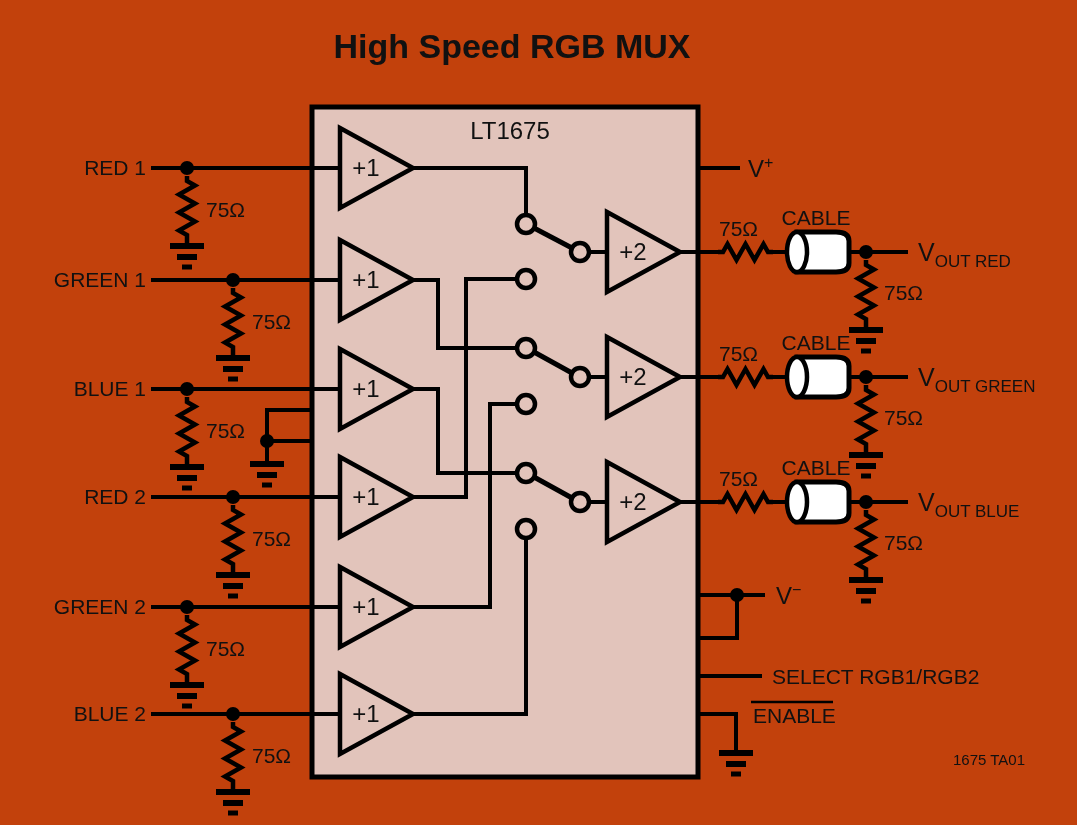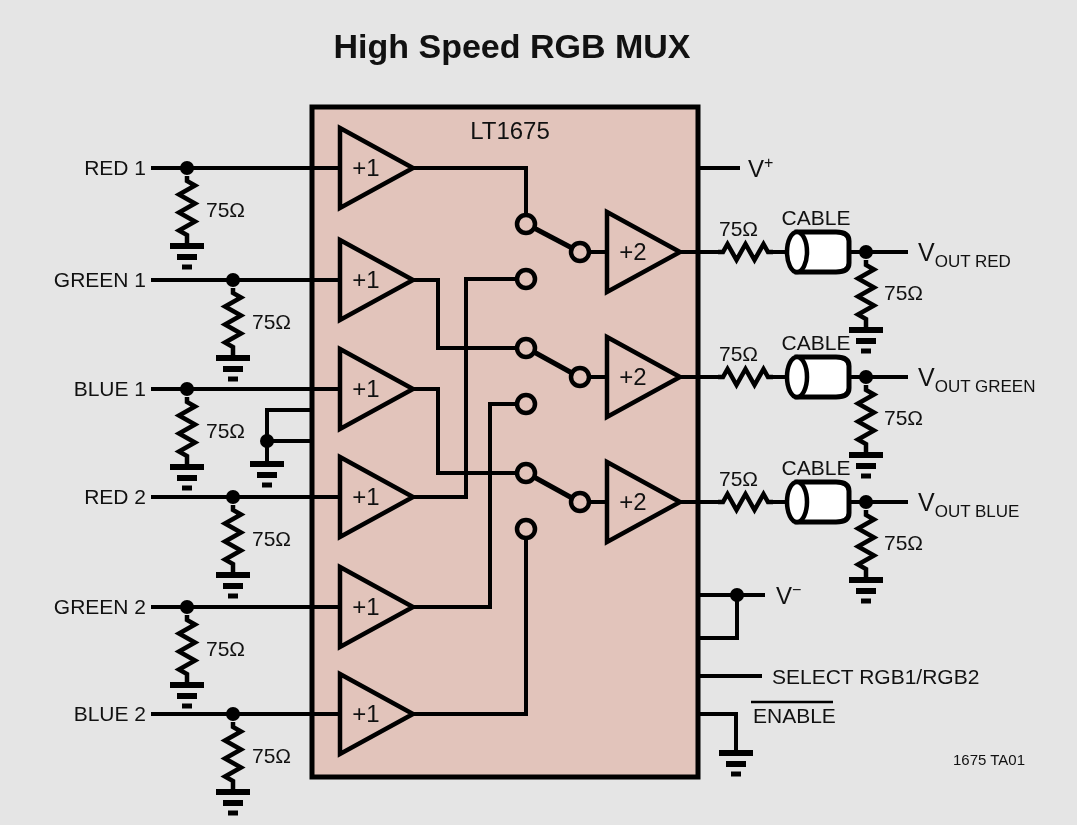--- a/index.html
+++ b/index.html
@@ -1,16 +1,16 @@
 <!DOCTYPE html>
 <html><head>
 <meta charset="utf-8">
 <style>
   html,body{margin:0;padding:0;background:#fff;}
-  .page{width:1077px;height:825px;position:relative;background:#e5e5e5;overflow:hidden;}
+  .page{width:1077px;height:825px;position:relative;background:#c2410c;overflow:hidden;}
   svg{display:block;}
   text{font-family:"Liberation Sans","DejaVu Sans",sans-serif;fill:#111;}
   .wire{stroke:#000;stroke-width:4;fill:none;}
   .res{stroke:#000;stroke-width:4.5;fill:none;stroke-linejoin:miter;}
   .tri{fill:#e2c4bb;stroke:#000;stroke-width:4.5;stroke-linejoin:miter;}
   .contact{fill:#e2c4bb;stroke:#000;stroke-width:4.5;}
   .dot{fill:#000;stroke:none;}
   .gnd1{stroke:#000;stroke-width:6;}
   .gnd2{stroke:#000;stroke-width:6;}
   .gnd3{stroke:#000;stroke-width:5;}

